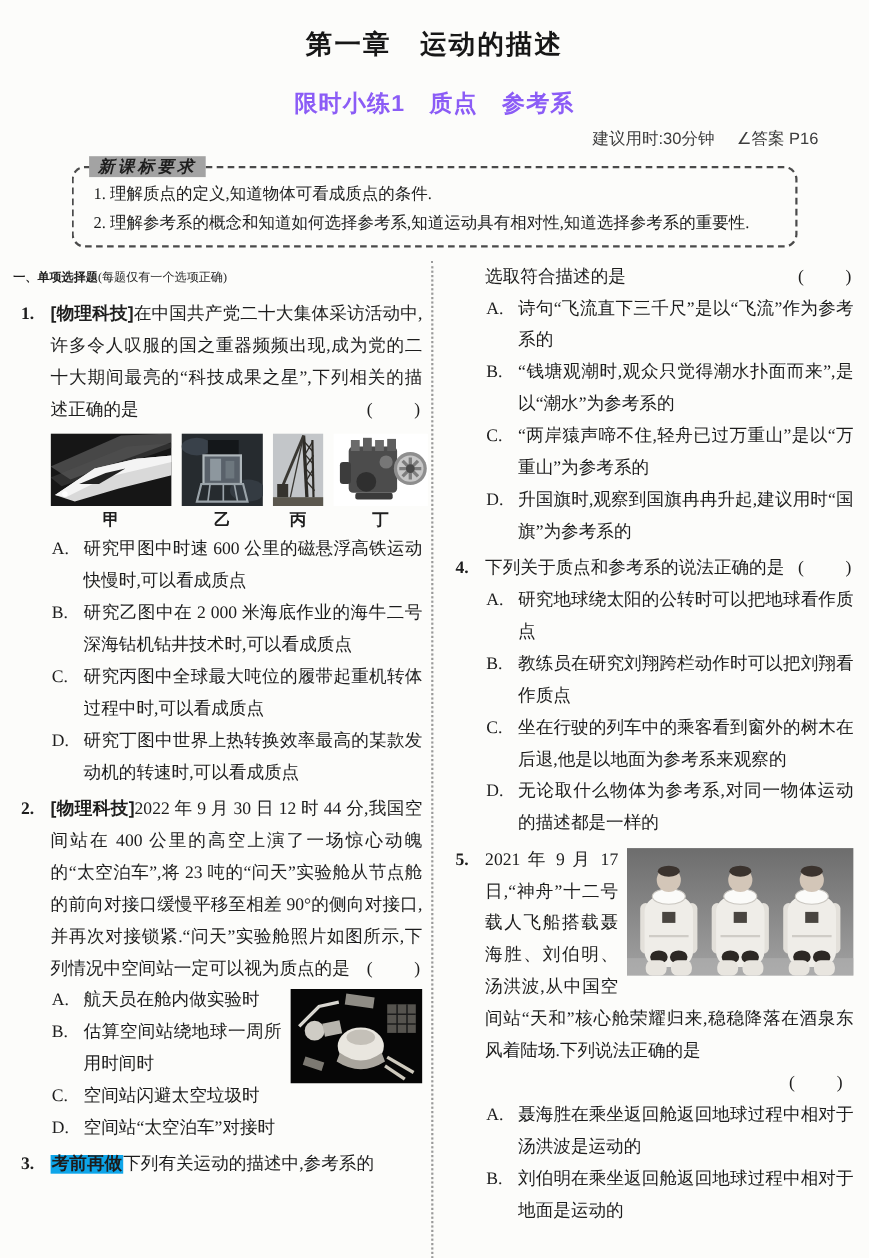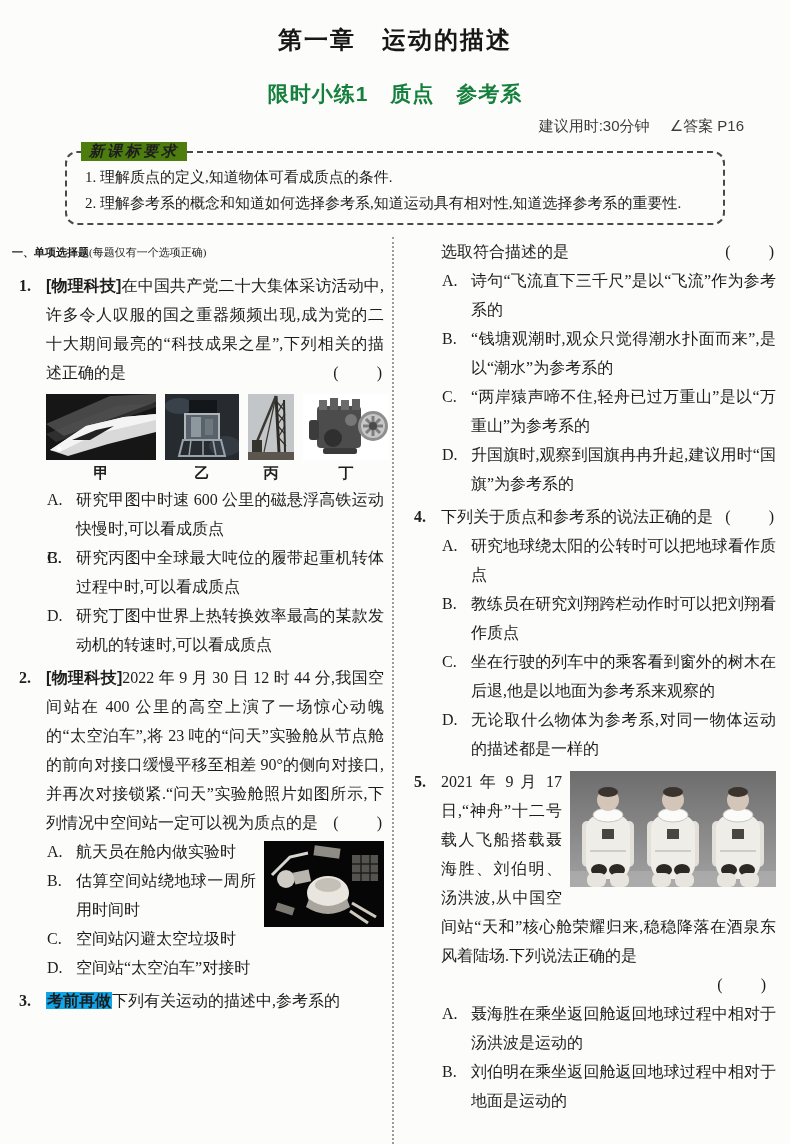--- a/index.html
+++ b/index.html
@@ -17,36 +17,36 @@
     padding-top:24px;
   }
   .chapter-title {
     margin:0; text-align:center;
     font:700 24px "Liberation Serif","DejaVu Serif",serif;
     letter-spacing:2px; color:#171717;
   }
   .lesson-title {
     margin:24px 0 0; text-align:center;
     font:700 21px "Liberation Sans","DejaVu Sans",sans-serif;
-    letter-spacing:1px; color:#15803d;
+    letter-spacing:1px; color:#8b5cf6;
   }
   .meta {
     margin:9px 46px 0 0; text-align:right;
     font:15px "Liberation Sans","DejaVu Sans",sans-serif;
     color:#3c3c3c;
   }
   .meta .answer-ref { margin-left:16px; }
   .std-box {
     position:relative; margin:15px auto 0; width:660px;
     border:2px dashed #4a4a4a; border-radius:12px;
     padding:11px 18px 7px; font-size:15px;
   }
   .std-title {
     position:absolute; top:-11px; left:14px;
-    background:#4d7c0f; padding:0 8px;
+    background:#a3a3a3; padding:0 8px;
     font:italic 700 15px "Liberation Serif",serif;
     letter-spacing:3px;
   }
   .std-item { margin:0; line-height:26px; text-align:justify; }
 
   .columns { flex:1; min-height:0; display:flex; margin-top:12px; padding:0 8px 0 10px; }
   .col-left { width:382px; padding:0 8px 0 2px; }
   .col-right { flex:1; border-left:2px dotted #9a9a9a; padding-left:13px; padding-right:6px; }
 
   .section-heading { font-size:11px; line-height:30px; margin-bottom:2px; }
@@ -176,21 +176,21 @@
               </g>
               <circle cx="70" cy="32" r="4" fill="#4a4a4a"></circle>
               <rect x="20" y="54" width="34" height="6" rx="2" fill="#3a3a3a"></rect>
             </svg>
             <figcaption>丁</figcaption>
           </figure>
         </div>
 
         <div class="opts">
           <div class="opt"><span class="opt-label">A.</span><span class="opt-text">研究甲图中时速 600 公里的磁悬浮高铁运动快慢时,可以看成质点</span></div>
-          <div class="opt"><span class="opt-label">B.</span></div>
+          <div class="opt"><span class="opt-label">B.</span><span class="opt-text">研究乙图中在 2 000 米海底作业的海牛二号深海钻机钻井技术时,可以看成质点</span></div>
           <div class="opt"><span class="opt-label">C.</span><span class="opt-text">研究丙图中全球最大吨位的履带起重机转体过程中时,可以看成质点</span></div>
           <div class="opt"><span class="opt-label">D.</span><span class="opt-text">研究丁图中世界上热转换效率最高的某款发动机的转速时,可以看成质点</span></div>
         </div>
       </div>
 
       <div class="question">
         <span class="qnum">2.</span>
         <p class="stem"><b class="tag">[物理科技]</b><span>2022 年 9 月 30 日 12 时 44 分,我国空间站在 400 公里的高空上演了一场惊心动魄的“太空泊车”,将 23 吨的“问天”实验舱从节点舱的前向对接口缓慢平移至相差 90°的侧向对接口,并再次对接锁紧.“问天”实验舱照片如图所示,下列情况中空间站一定可以视为质点的是</span><span class="bracket">(　　)</span></p>
 
         <div class="opts">

